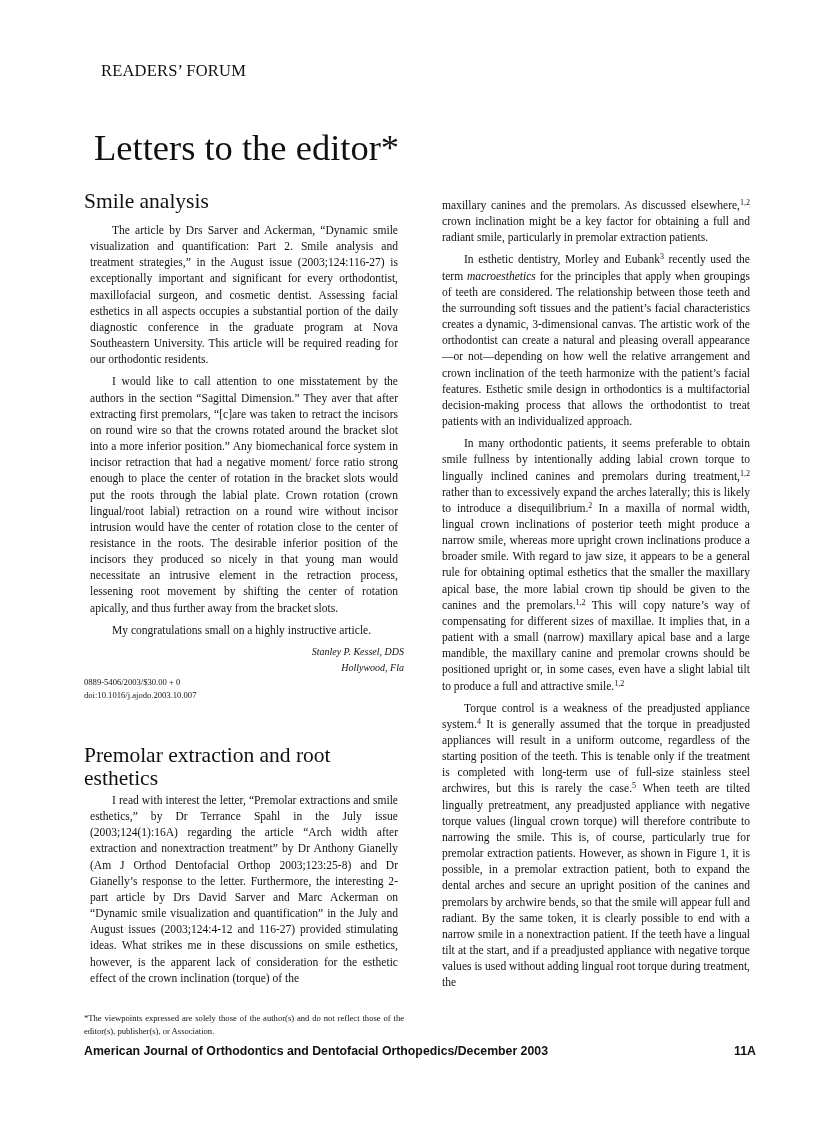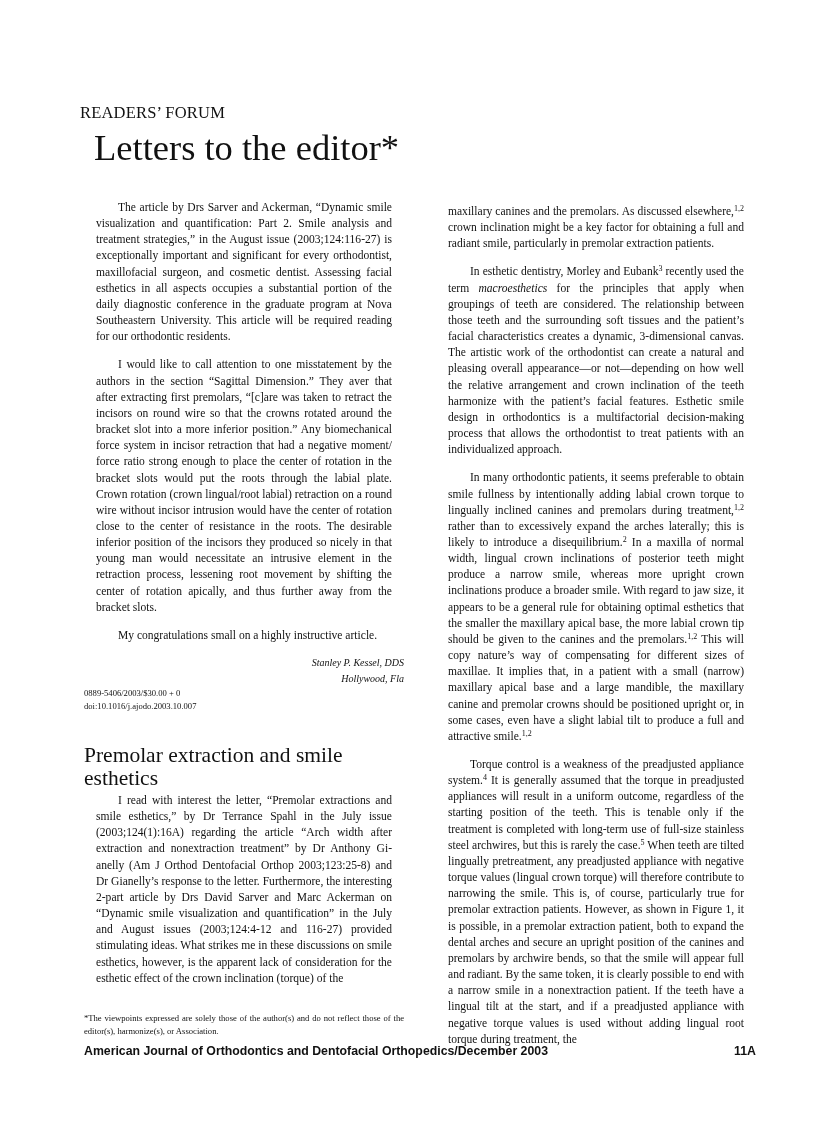--- a/index.html
+++ b/index.html
@@ -1,60 +1,61 @@
 <!DOCTYPE html>
 <html><head>
 <meta charset="utf-8">
 <style>
   html, body { margin: 0; padding: 0; background: #ffffff; }
   body { width: 838px; height: 1122px; position: relative; overflow: hidden; color: #111; font-family: "Liberation Serif", serif; }
-  .section-label { position: absolute; left: 80px; top: 61px; font-size: 16.5px; letter-spacing: 0.2px; margin-top: 42px; }
+  .section-label { position: absolute; left: 101px; top: 61px; font-size: 16.5px; letter-spacing: 0.2px; }
   .page-title { position: absolute; left: 84px; top: 120px; font-size: 36.5px; font-weight: normal; margin: 10px; line-height: 1; }
   .col { position: absolute; width: 320px; }
   .col-left { left: 84px; top: 190px; }
   .col-right { left: 436px; top: 191px; }
   h2.letter-title { font-size: 21.5px; font-weight: normal; margin: 0; line-height: 23px; }
-  p.body { margin: 12px; font-size: 11.55px; line-height: 16.15px; text-align: justify; hyphens: manual; }
+  p.body { margin: 6px; font-size: 11.55px; line-height: 16.15px; text-align: justify; hyphens: manual; }
   p.indent { text-indent: 22px; }
   p.first { margin-top: 9px; }
   .sig { text-align: right; font-style: italic; font-size: 10px; line-height: 16.15px; }
   .meta { font-size: 8.6px; line-height: 13px; }
   .letter2 { position: absolute; left: 84px; top: 744px; width: 320px; }
   .footnote { position: absolute; left: 84px; top: 1012px; width: 320px; font-size: 8.6px; line-height: 13px; text-align: justify; }
   .footer { position: absolute; left: 84px; top: 1044px; width: 672px; font-family: "Liberation Sans", sans-serif; font-weight: bold; font-size: 12.3px; display: flex; justify-content: space-between; align-items: center; }
   sup { font-size: 8px; line-height: 0; vertical-align: 4px; }
 </style>
 </head>
 <body>
 
 <div class="section-label">READERS’ FORUM</div>
 <h1 class="page-title">Letters to the editor*</h1>
 
 <div class="col col-left">
+  <h2 class="letter-title">Smile analysis</h2>
   <p class="body indent first">The article by Drs Sarver and Ackerman, “Dynamic smile visualization and quantification: Part 2. Smile analysis and treatment strategies,” in the August issue (2003;124:116-27) is exceptionally important and significant for every orthodon­tist, maxillofacial surgeon, and cosmetic dentist. Assessing facial esthetics in all aspects occupies a substantial portion of the daily diagnostic conference in the graduate program at Nova Southeastern University. This article will be required reading for our orthodontic residents.</p>
   <p class="body indent">I would like to call attention to one misstatement by the authors in the section “Sagittal Dimension.” They aver that after extracting first premolars, “[c]are was taken to retract the incisors on round wire so that the crowns rotated around the bracket slot into a more inferior position.” Any biomechanical force system in incisor retraction that had a negative moment/ force ratio strong enough to place the center of rotation in the bracket slots would put the roots through the labial plate. Crown rotation (crown lingual/root labial) retraction on a round wire without incisor intrusion would have the center of rotation close to the center of resistance in the roots. The desirable inferior position of the incisors they produced so nicely in that young man would necessitate an intrusive element in the retraction process, lessening root movement by shifting the center of rotation apically, and thus further away from the bracket slots.</p>
   <p class="body indent">My congratulations small on a highly instructive article.</p>
   <div class="sig">Stanley P. Kessel, DDS</div>
   <div class="sig">Hollywood, Fla</div>
   <div class="meta">
     <div>0889-5406/2003/$30.00 + 0</div>
     <div>doi:10.1016/j.ajodo.2003.10.007</div>
   </div>
 </div>
 
 <div class="letter2">
-  <h2 class="letter-title">Premolar extraction and smile esthetics</h2>
+  <h2 class="letter-title">Premolar extraction and root esthetics</h2>
   <p class="body indent" style="margin-top:2px">I read with interest the letter, “Premolar extractions and smile esthetics,” by Dr Terrance Spahl in the July issue (2003;124(1):16A) regarding the article “Arch width after extraction and nonextraction treatment” by Dr Anthony Gi­anelly (Am J Orthod Dentofacial Orthop 2003;123:25-8) and Dr Gianelly’s response to the letter. Furthermore, the inter­esting 2-part article by Drs David Sarver and Marc Ackerman on “Dynamic smile visualization and quantification” in the July and August issues (2003;124:4-12 and 116-27) provided stimulating ideas. What strikes me in these discussions on smile esthetics, however, is the apparent lack of consideration for the esthetic effect of the crown inclination (torque) of the</p>
 </div>
 
 <div class="col col-right">
   <p class="body"><span>maxillary canines and the premolars. As discussed else­where,</span><sup>1,2</sup><span> crown inclination might be a key factor for obtain­ing a full and radiant smile, particularly in premolar extrac­tion patients.</span></p>
   <p class="body indent"><span>In esthetic dentistry, Morley and Eubank</span><sup>3</sup><span> recently used the term </span><i>macroesthetics</i><span> for the principles that apply when groupings of teeth are considered. The relationship between those teeth and the surrounding soft tissues and the patient’s facial characteristics creates a dynamic, 3-dimensional can­vas. The artistic work of the orthodontist can create a natural and pleasing overall appearance—or not—depending on how well the relative arrangement and crown inclination of the teeth harmonize with the patient’s facial features. Esthetic smile design in orthodontics is a multifactorial decision-making process that allows the orthodontist to treat patients with an individualized approach.</span></p>
   <p class="body indent"><span>In many orthodontic patients, it seems preferable to obtain smile fullness by intentionally adding labial crown torque to lingually inclined canines and premolars during treatment,</span><sup>1,2</sup><span> rather than to excessively expand the arches laterally; this is likely to introduce a disequilibrium.</span><sup>2</sup><span> In a maxilla of normal width, lingual crown inclinations of pos­terior teeth might produce a narrow smile, whereas more upright crown inclinations produce a broader smile. With regard to jaw size, it appears to be a general rule for obtaining optimal esthetics that the smaller the maxillary apical base, the more labial crown tip should be given to the canines and the premolars.</span><sup>1,2</sup><span> This will copy nature’s way of compensat­ing for different sizes of maxillae. It implies that, in a patient with a small (narrow) maxillary apical base and a large mandible, the maxillary canine and premolar crowns should be positioned upright or, in some cases, even have a slight labial tilt to produce a full and attractive smile.</span><sup>1,2</sup></p>
   <p class="body indent"><span>Torque control is a weakness of the preadjusted appli­ance system.</span><sup>4</sup><span> It is generally assumed that the torque in preadjusted appliances will result in a uniform outcome, regardless of the starting position of the teeth. This is tenable only if the treatment is completed with long-term use of full-size stainless steel archwires, but this is rarely the case.</span><sup>5</sup><span> When teeth are tilted lingually pretreatment, any preadjusted appliance with negative torque values (lingual crown torque) will therefore contribute to narrowing the smile. This is, of course, particularly true for premolar extraction patients. However, as shown in Figure 1, it is possible, in a premolar extraction patient, both to expand the dental arches and secure an upright position of the canines and premolars by archwire bends, so that the smile will appear full and radiant. By the same token, it is clearly possible to end with a narrow smile in a nonextraction patient. If the teeth have a lingual tilt at the start, and if a preadjusted appliance with negative torque values is used without adding lingual root torque during treatment, the</span></p>
 </div>
 
-<div class="footnote">*The viewpoints expressed are solely those of the author(s) and do not reflect those of the editor(s), harmonize(s), or Association.</div>
+<div class="footnote">*The viewpoints expressed are solely those of the author(s) and do not reflect those of the editor(s), publisher(s), or Association.</div>
 
 <div class="footer">
   <span>American Journal of Orthodontics and Dentofacial Orthopedics/December 2003</span>
   <span>11A</span>
 </div>
 
 </body></html>

